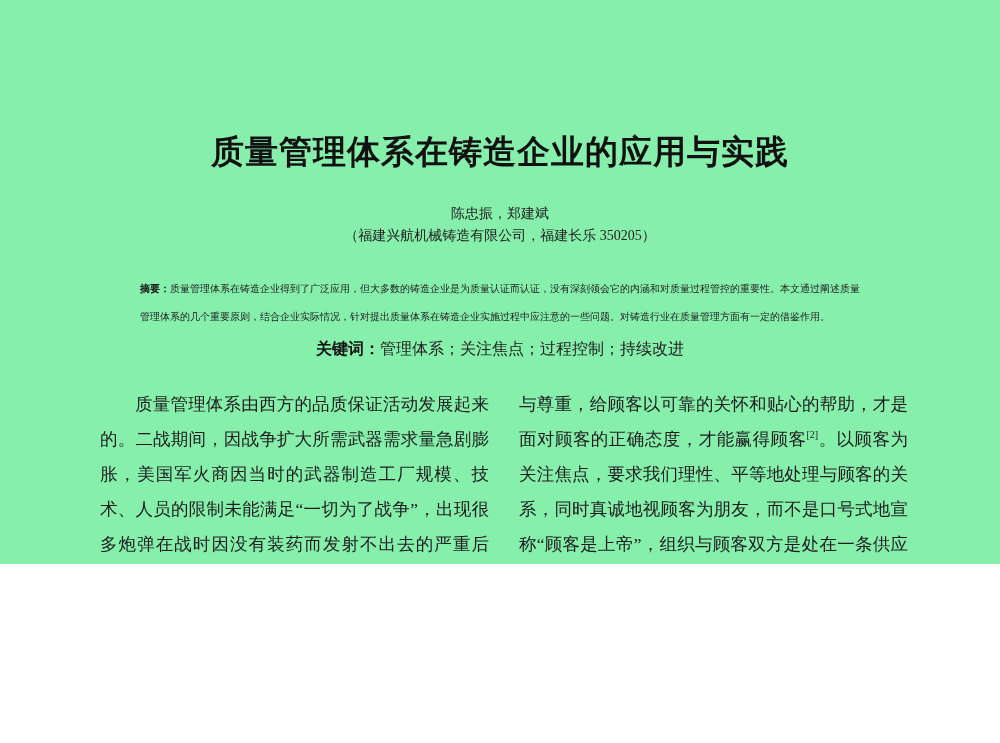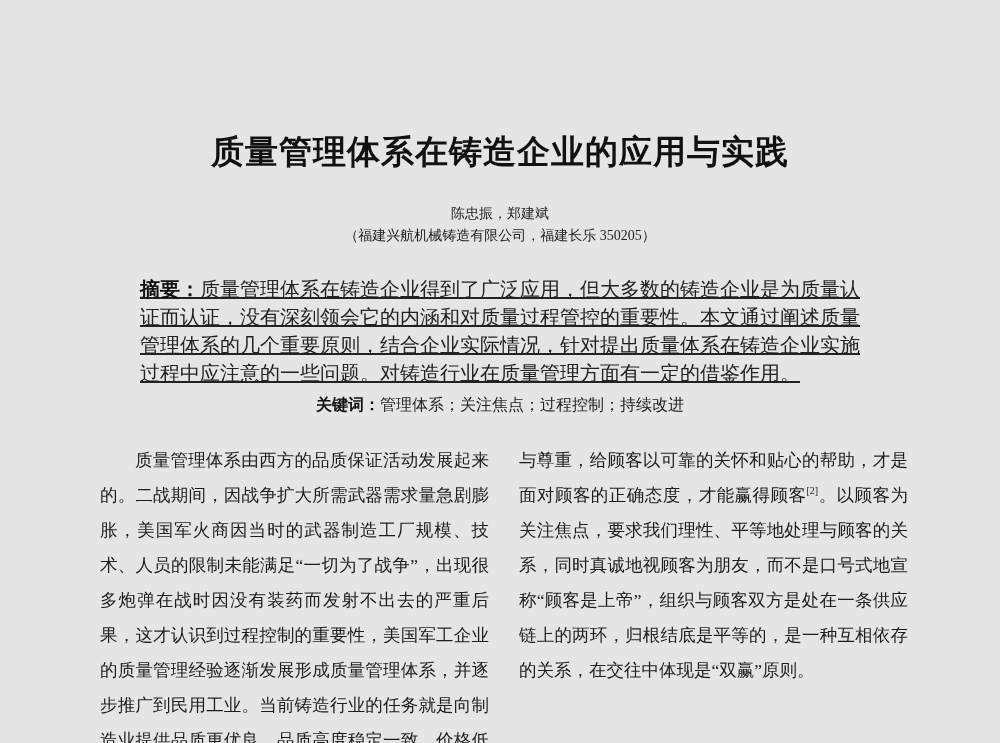--- a/index.html
+++ b/index.html
@@ -1,19 +1,19 @@
 <!DOCTYPE html>
 <html><head>
 <meta charset="utf-8">
 <style>
   html, body { margin: 0; padding: 0; background: #ffffff; }
   .page {
     width: 1000px;
-    height: 743px;
-    background: #e5e5e5;
+    height: 564px;
+    background: #86efac;
     color: #1c1c1c;
     font-family: "Liberation Serif", "DejaVu Serif", serif;
     overflow: hidden;
     position: relative;
     box-sizing: border-box;
   }
   .title {
     margin: 0;
     padding-top: 130px;
     text-align: center;
@@ -30,25 +30,24 @@
     color: #222;
   }
   .affiliation {
     margin-top: 4px;
     text-align: center;
     font-size: 14px;
     color: #222;
   }
   .abstract {
     margin: 30px 140px 0 140px;
-    font-size: 20px;
+    font-size: 10px;
     line-height: 28px;
     text-align: justify;
     color: #222;
-    text-decoration: underline;
   }
   .abstract .label,
   .keywords .label {
     font-family: "DejaVu Sans", "Liberation Sans", sans-serif;
     font-weight: bold;
     color: #111;
   }
   .keywords {
     margin: 4px 140px 0 140px;
     font-size: 16px;

